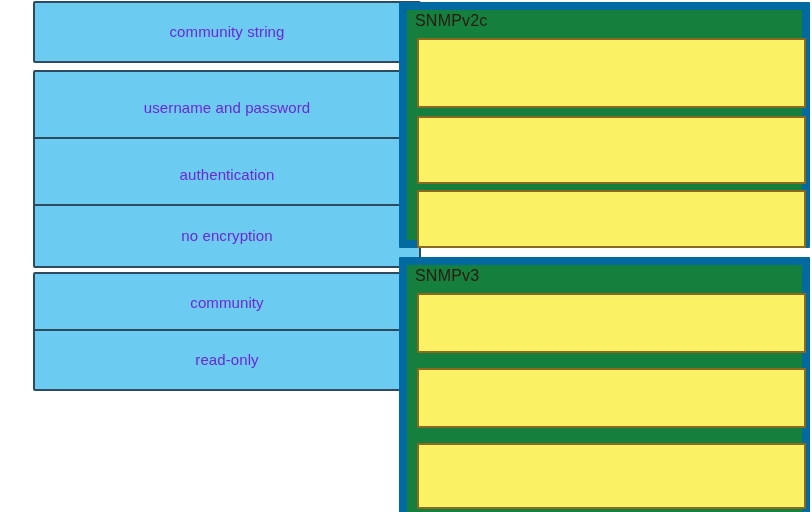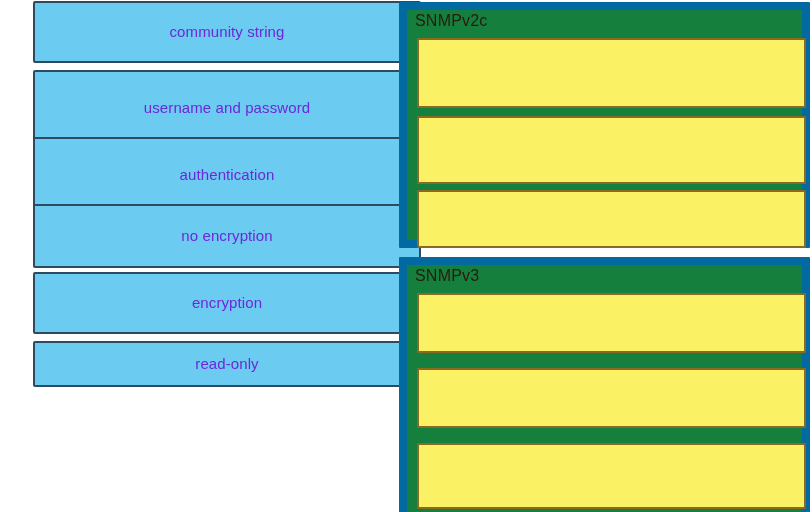--- a/index.html
+++ b/index.html
@@ -92,24 +92,24 @@
 
     <div class="source-tile" style="top:136px;height:76px;">
       <span class="tile-label">authentication</span>
     </div>
 
     <div class="source-tile" style="top:203px;height:64px;">
       <span class="tile-label">no encryption</span>
     </div>
 
     <div class="source-tile" style="top:271px;height:62px;">
-      <span class="tile-label">encryption</span>
+      <span class="tile-label">community</span>
     </div>
 
-    <div class="source-tile" style="top:340px;height:46px;">
+    <div class="source-tile" style="top:328px;height:62px;">
       <span class="tile-label">read-only</span>
     </div>
 
   </div>
 
   <div class="group-panel" style="left:399px;top:2px;width:411px;height:246px;">
     <div class="group-title">SNMPv2c</div>
 
     <div class="drop-slot" style="left:10px;top:28px;width:389px;height:70px;">
       <span></span>

